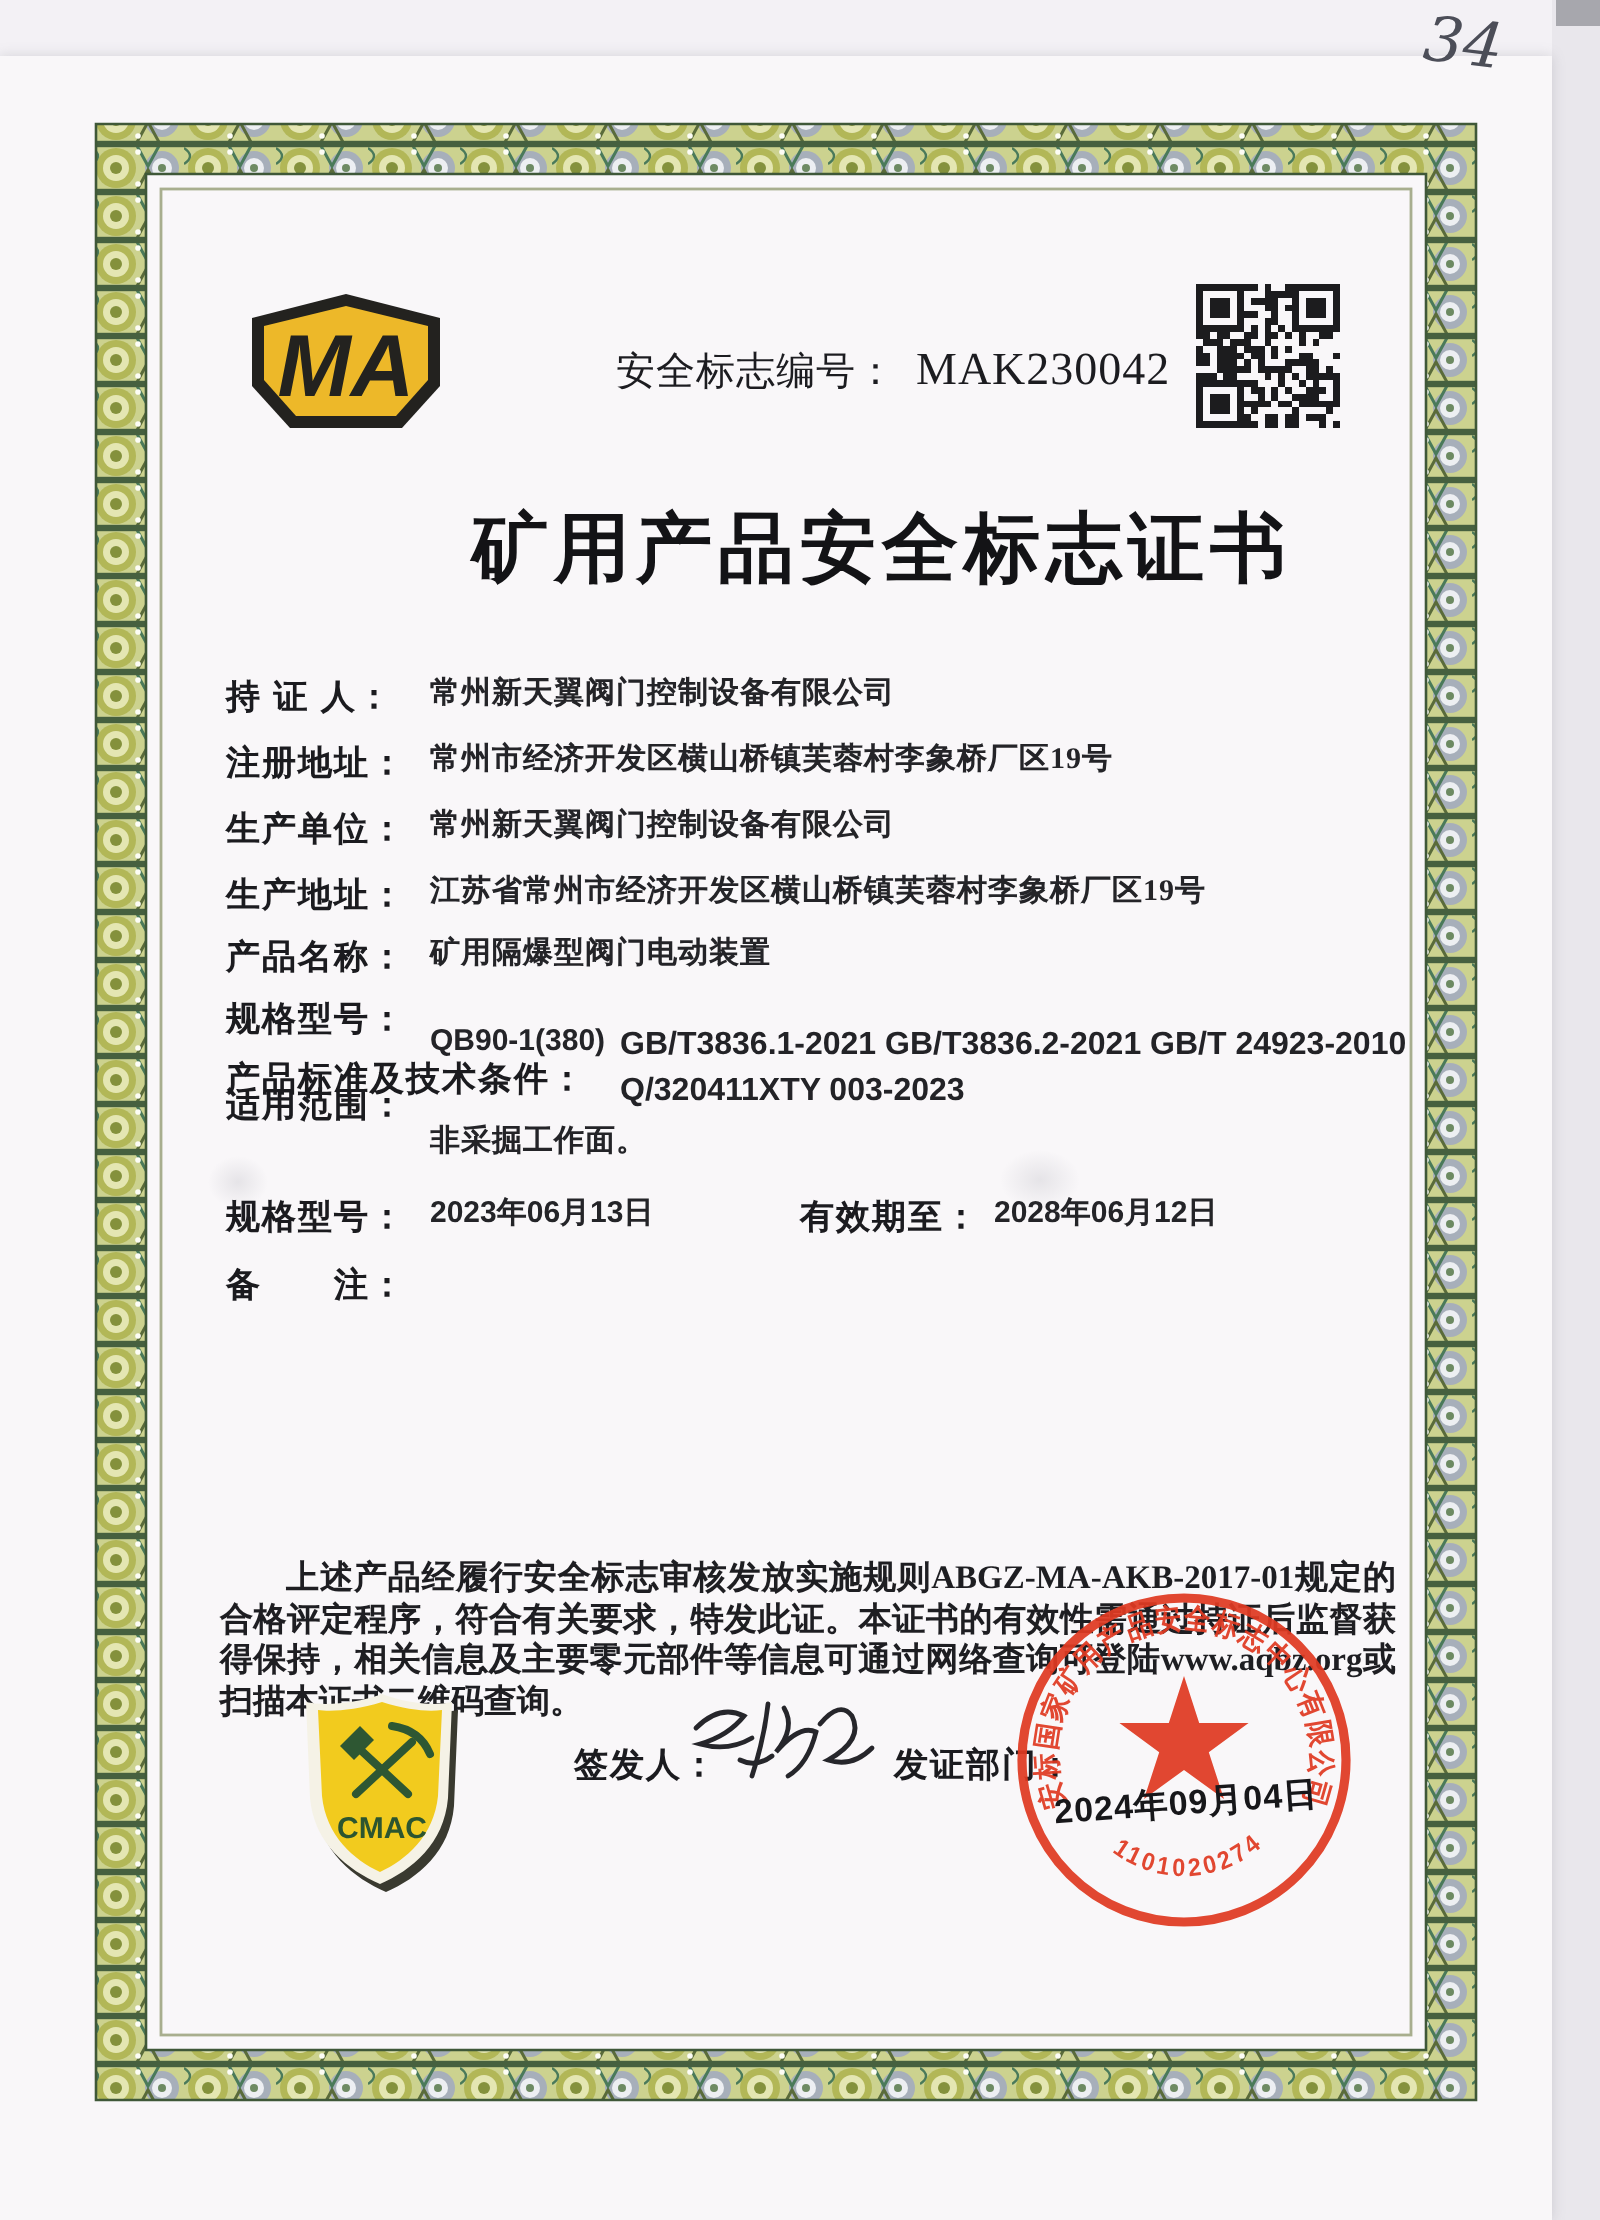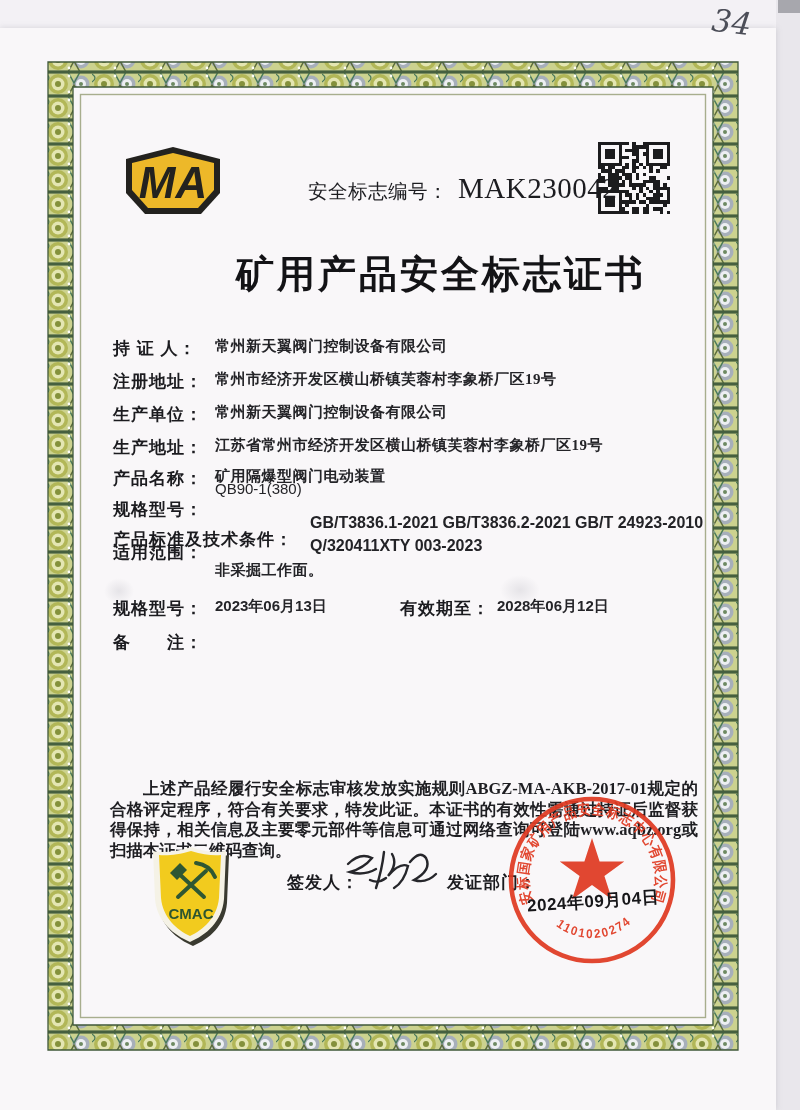--- a/index.html
+++ b/index.html
@@ -25,21 +25,21 @@
     font-style:italic;transform:rotate(7deg);font-weight:500;
   }
   
   #frame-svg{left:0;top:0;}
   
   #ma-logo{left:117px;top:143px;}
   .certno-line{
     left:308px;top:172px;font-size:19.5px;color:#1c1c20;
     font-family:"Liberation Serif","DejaVu Serif",serif;letter-spacing:.5px;
   }
-  .certno-line .val{margin-left:10px;font-size:29px;}
+  .certno-line .val{margin-left:10px;font-size:23px;}
   #qr-svg{left:598px;top:142px;}
   
   .title{
     left:48px;top:249px;width:786px;text-align:center;
     font-size:38px;font-weight:900;color:#131316;letter-spacing:3px;
   }
   
   .flabel{
     left:113px;font-size:17px;font-weight:700;color:#1b1b1f;letter-spacing:1px;
   }
@@ -387,21 +387,21 @@
 <div class="abs flabel" style="top:403px">生产单位：</div>
 <div class="abs fvalue" style="top:403px">常州新天翼阀门控制设备有限公司</div>
 
 <div class="abs flabel" style="top:436px">生产地址：</div>
 <div class="abs fvalue" style="top:436px">江苏省常州市经济开发区横山桥镇芙蓉村李象桥厂区19号</div>
 
 <div class="abs flabel" style="top:467px">产品名称：</div>
 <div class="abs fvalue" style="top:467px">矿用隔爆型阀门电动装置</div>
 
 <div class="abs flabel" style="top:498px">规格型号：</div>
-<div class="abs fvalue sans" style="top:480px;font-weight:400">QB90-1(380)</div>
+<div class="abs fvalue sans" style="top:512px;font-weight:700">QB90-1(380)</div>
 
 <div class="abs flabel" style="top:528px">产品标准及技术条件：</div>
 <div class="abs stdval" style="top:514px">GB/T3836.1-2021 GB/T3836.2-2021 GB/T 24923-2010</div>
 <div class="abs stdval" style="top:537px">Q/320411XTY 003-2023</div>
 
 <div class="abs flabel" style="top:541px">适用范围：</div>
 <div class="abs fvalue" style="top:561px">非采掘工作面。</div>
 
 <div class="abs flabel" style="top:597px">规格型号：</div>
 <div class="abs fvalue sans" style="top:597px;font-weight:700">2023年06月13日</div>

